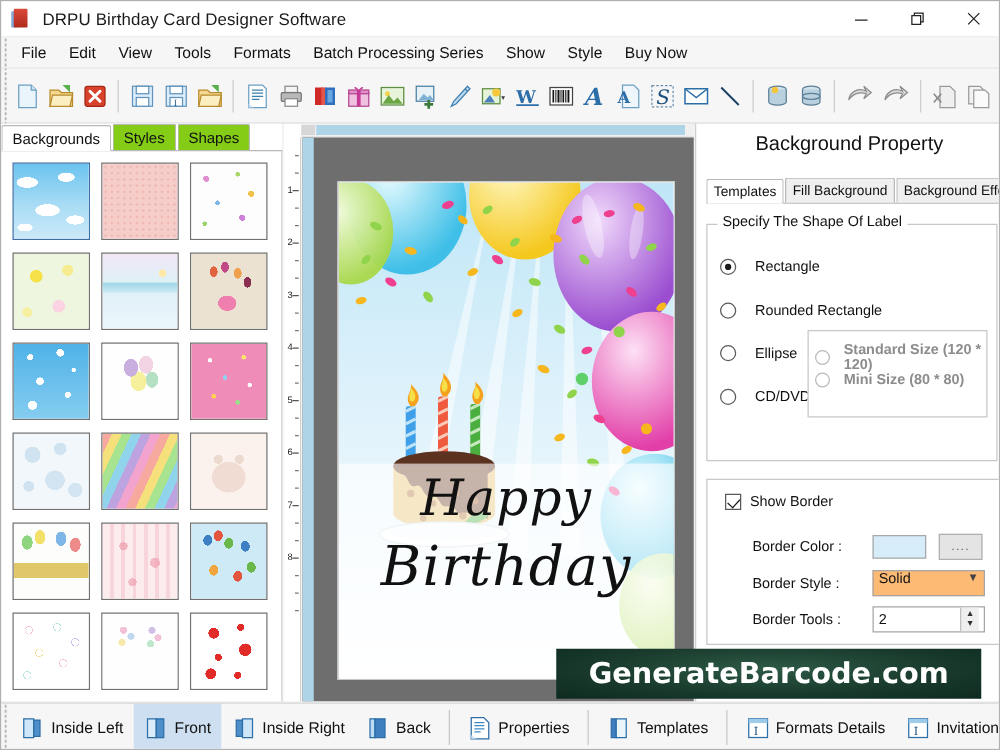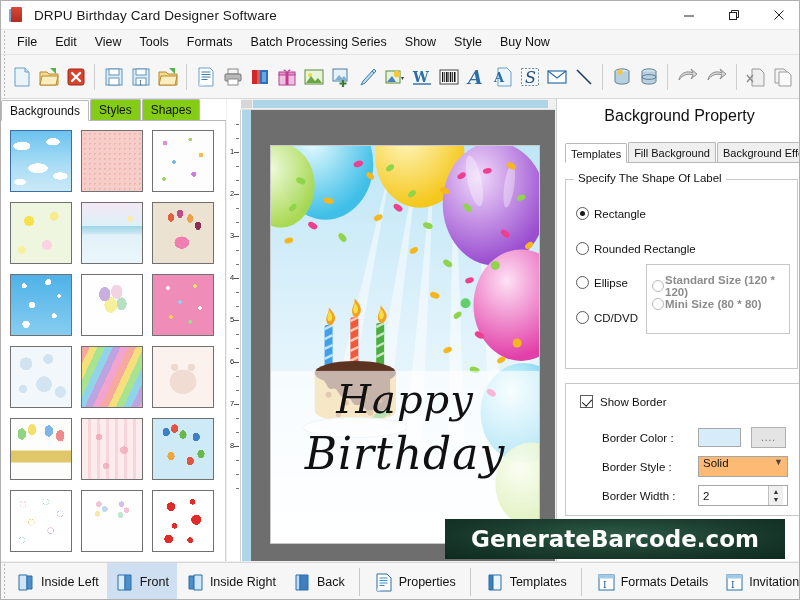--- a/index.html
+++ b/index.html
@@ -192,21 +192,21 @@
   }
   .rtab.active { background: #ffffff; border-bottom: 1px solid #ffffff; margin-bottom: -1px; }
 
   .group {
     position: absolute; border: 1px solid #c8c8c8; background: #ffffff;
   }
   .group > .legend {
     position: absolute; left: 8px; top: -8px; background: #ffffff;
     padding: 0 4px; font-size: 11.5px; color: #111;
   }
-  .radio-row { position: absolute; display: flex; align-items: center; gap: 5px; }
+  .radio-row { position: absolute; display: flex; align-items: center; gap: 15px; }
   .radio {
     width: 13px; height: 13px; border: 1px solid #5a5a5a; border-radius: 50%;
     background: #fff; position: relative; flex: none;
   }
   .radio.on::after {
     content: ""; position: absolute; left: 3px; top: 3px; width: 5px; height: 5px;
     border-radius: 50%; background: #1a1a1a;
   }
   .radio.dim { border-color: #b9b9b9; }
   .radio-label { font-size: 11.5px; color: #111; }
@@ -945,21 +945,21 @@
 
       <div class="frow" style="left:36px; top:72px; gap:10px; width:190px;">
         <div class="flabel" style="width:86px;">Border Style :</div>
         <div class="selectbox">
           <span>Solid</span>
           <span class="chev">▼</span>
         </div>
       </div>
 
       <div class="frow" style="left:36px; top:101px; gap:10px; width:190px;">
-        <div class="flabel" style="width:86px;">Border Width :</div>
+        <div class="flabel" style="width:86px;">Border Tools :</div>
         <div class="spinbox">
           <span>2</span>
           <span class="arrows">
               <span>▲</span>
               <span>▼</span>
             </span>
         </div>
       </div>
     </div>
   </div>

